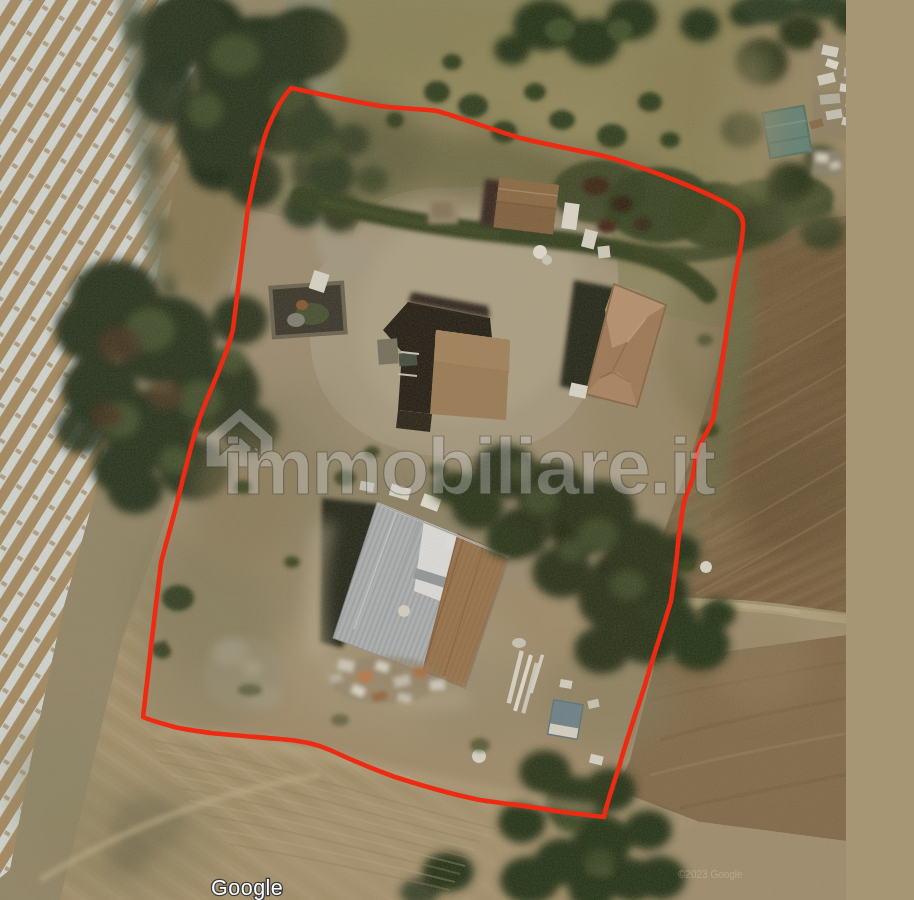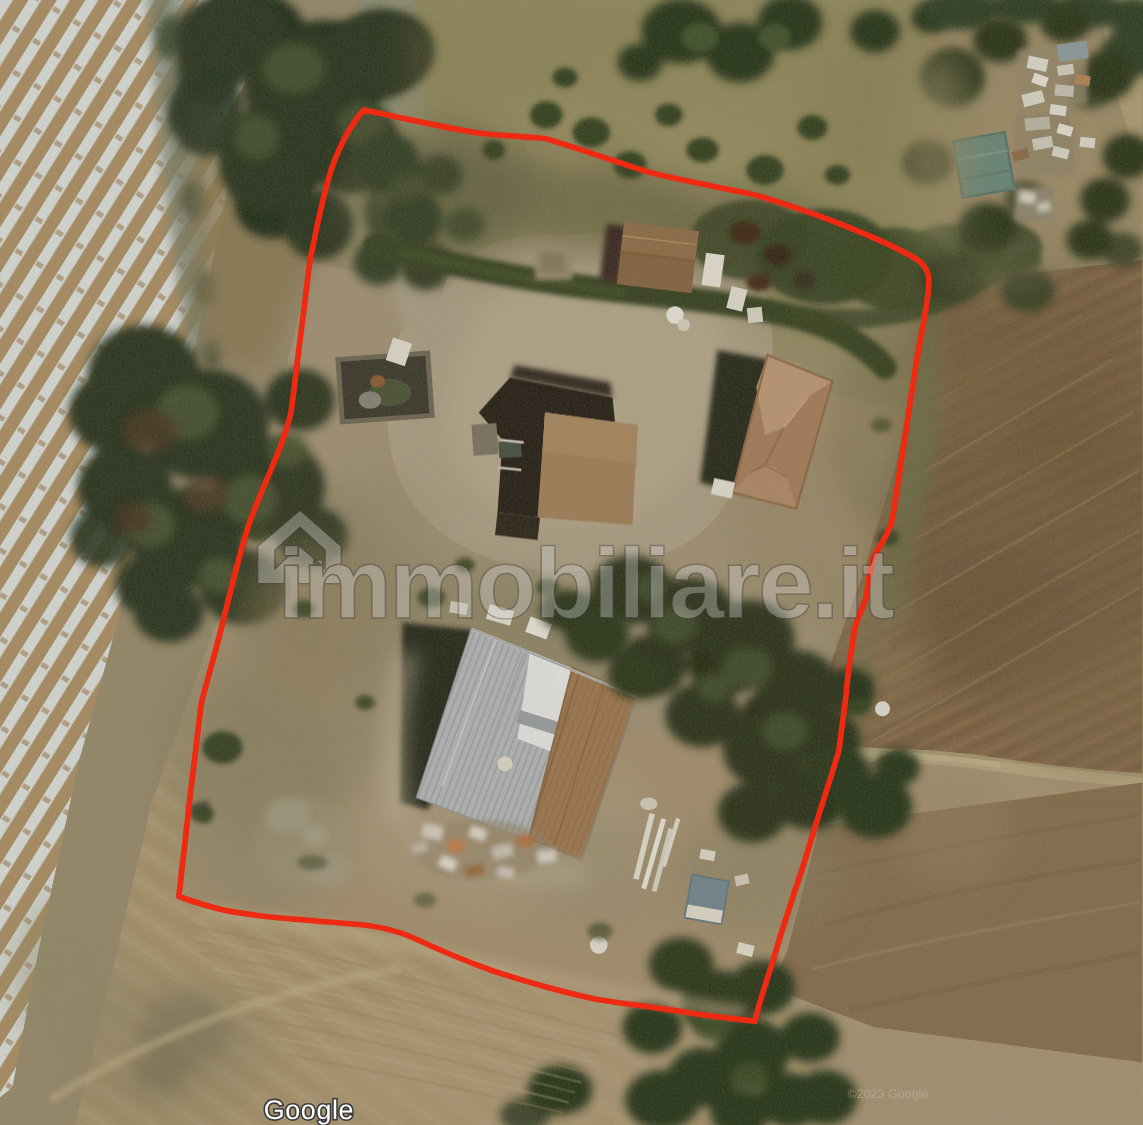--- a/index.html
+++ b/index.html
@@ -1,16 +1,16 @@
 <!DOCTYPE html>
 <html><head>
 <meta charset="utf-8">
 <style>
 html,body{margin:0;padding:0;background:#a79674;}
-.stage{position:relative;width:914px;height:900px;overflow:hidden;font-family:"Liberation Sans",sans-serif;}
+.stage{position:relative;width:846px;height:900px;overflow:hidden;font-family:"Liberation Sans",sans-serif;}
 svg{display:block;}
 </style>
 </head>
 <body>
 
 <div class="stage">
 <svg width="914" height="900" viewBox="0 0 914 900">
 <defs>
 
 <pattern id="rows" width="19.3" height="30" patternUnits="userSpaceOnUse" patternTransform="rotate(32)">

